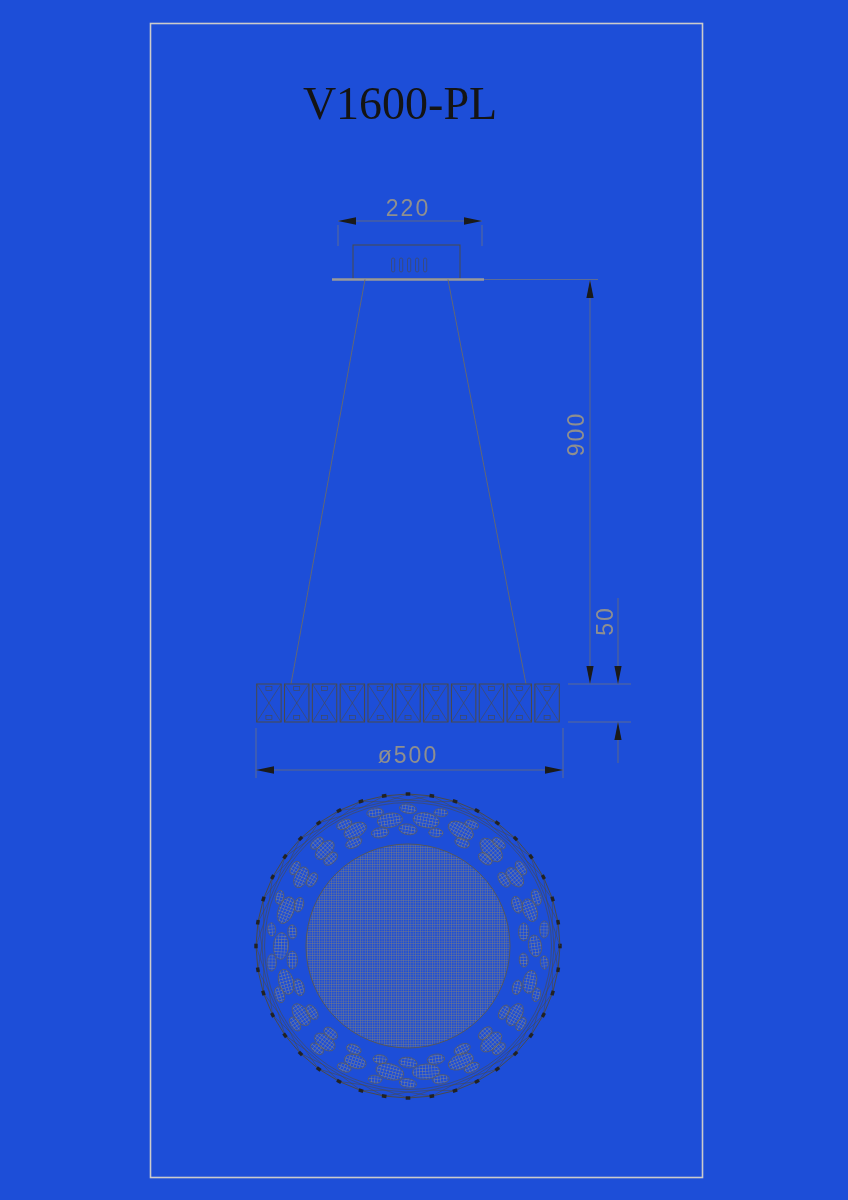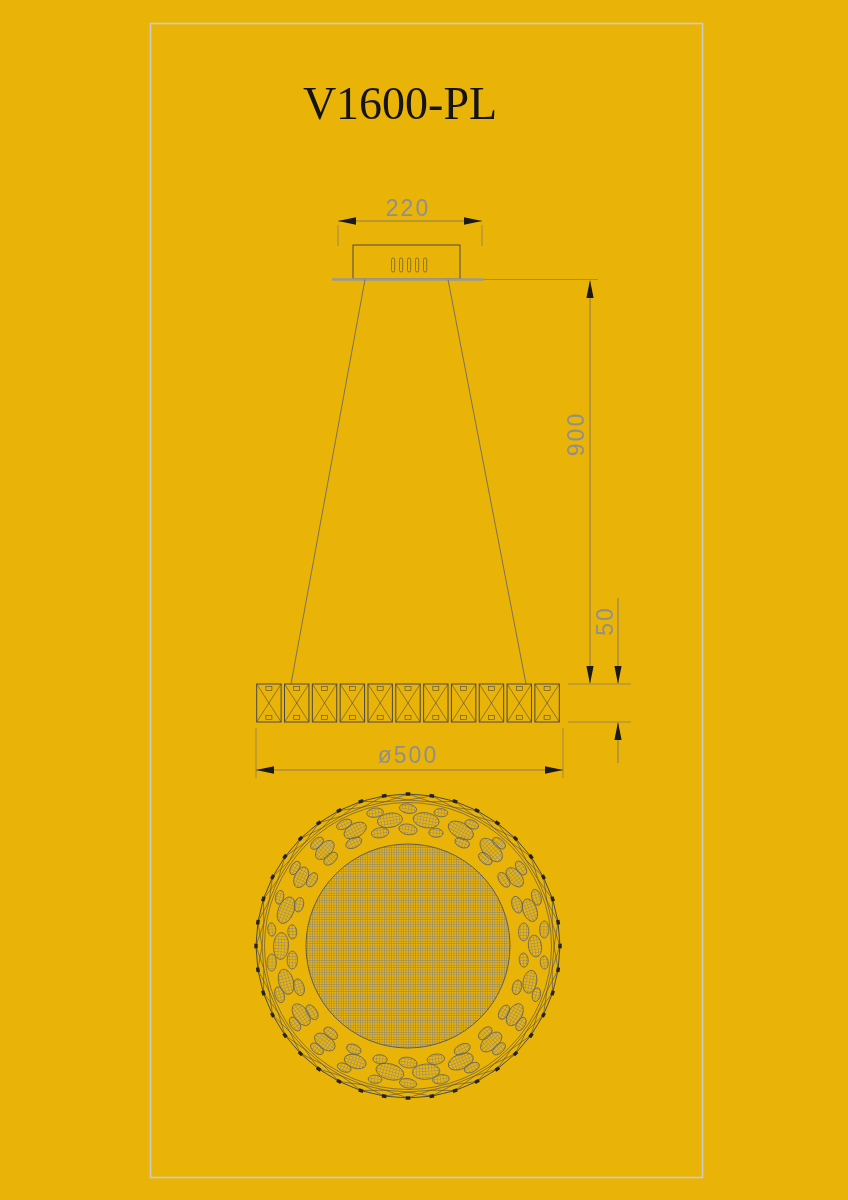--- a/index.html
+++ b/index.html
@@ -1,20 +1,20 @@
 <!DOCTYPE html>
 <html style="--ink: #4a4a4a; --arrow: #1a1a1a; --dim-text: #8f8f8f; --page-border: #cbcbcb; --title-text: #141414;"><head>
 <meta charset="utf-8">
 <style>
   :root{
     --ink:#4a4a4a; --arrow:#1a1a1a; --dim-text:#8f8f8f;
     --page-border:#cbcbcb; --title-text:#141414;
   }
   html,body{margin:0;padding:0;background:#ffffff;}
-  .stage{position:relative;width:848px;height:1200px;background:#eab308;overflow:hidden;}
+  .stage{position:relative;width:848px;height:1200px;background:#1d4ed8;overflow:hidden;}
   svg{display:block;}
   .ln{stroke:var(--ink);stroke-width:1;fill:none;}
   .thin{stroke-width:.6;}
   .dim{stroke:#6f6f6f;stroke-width:.8;fill:none;}
   .ext{stroke:#7a7a7a;stroke-width:.7;fill:none;}
   .ceil{stroke:#9a9a9a;stroke-width:2.4;fill:none;}
   .wire{stroke:#6a6a6a;stroke-width:.9;fill:none;}
   .arrow{fill:var(--arrow);stroke:none;}
   .dimtxt{fill:var(--dim-text);font-family:"Liberation Sans",sans-serif;font-size:23px;letter-spacing:2px;}
   .titletxt{fill:var(--title-text);font-family:"Liberation Serif",serif;font-size:46px;}

